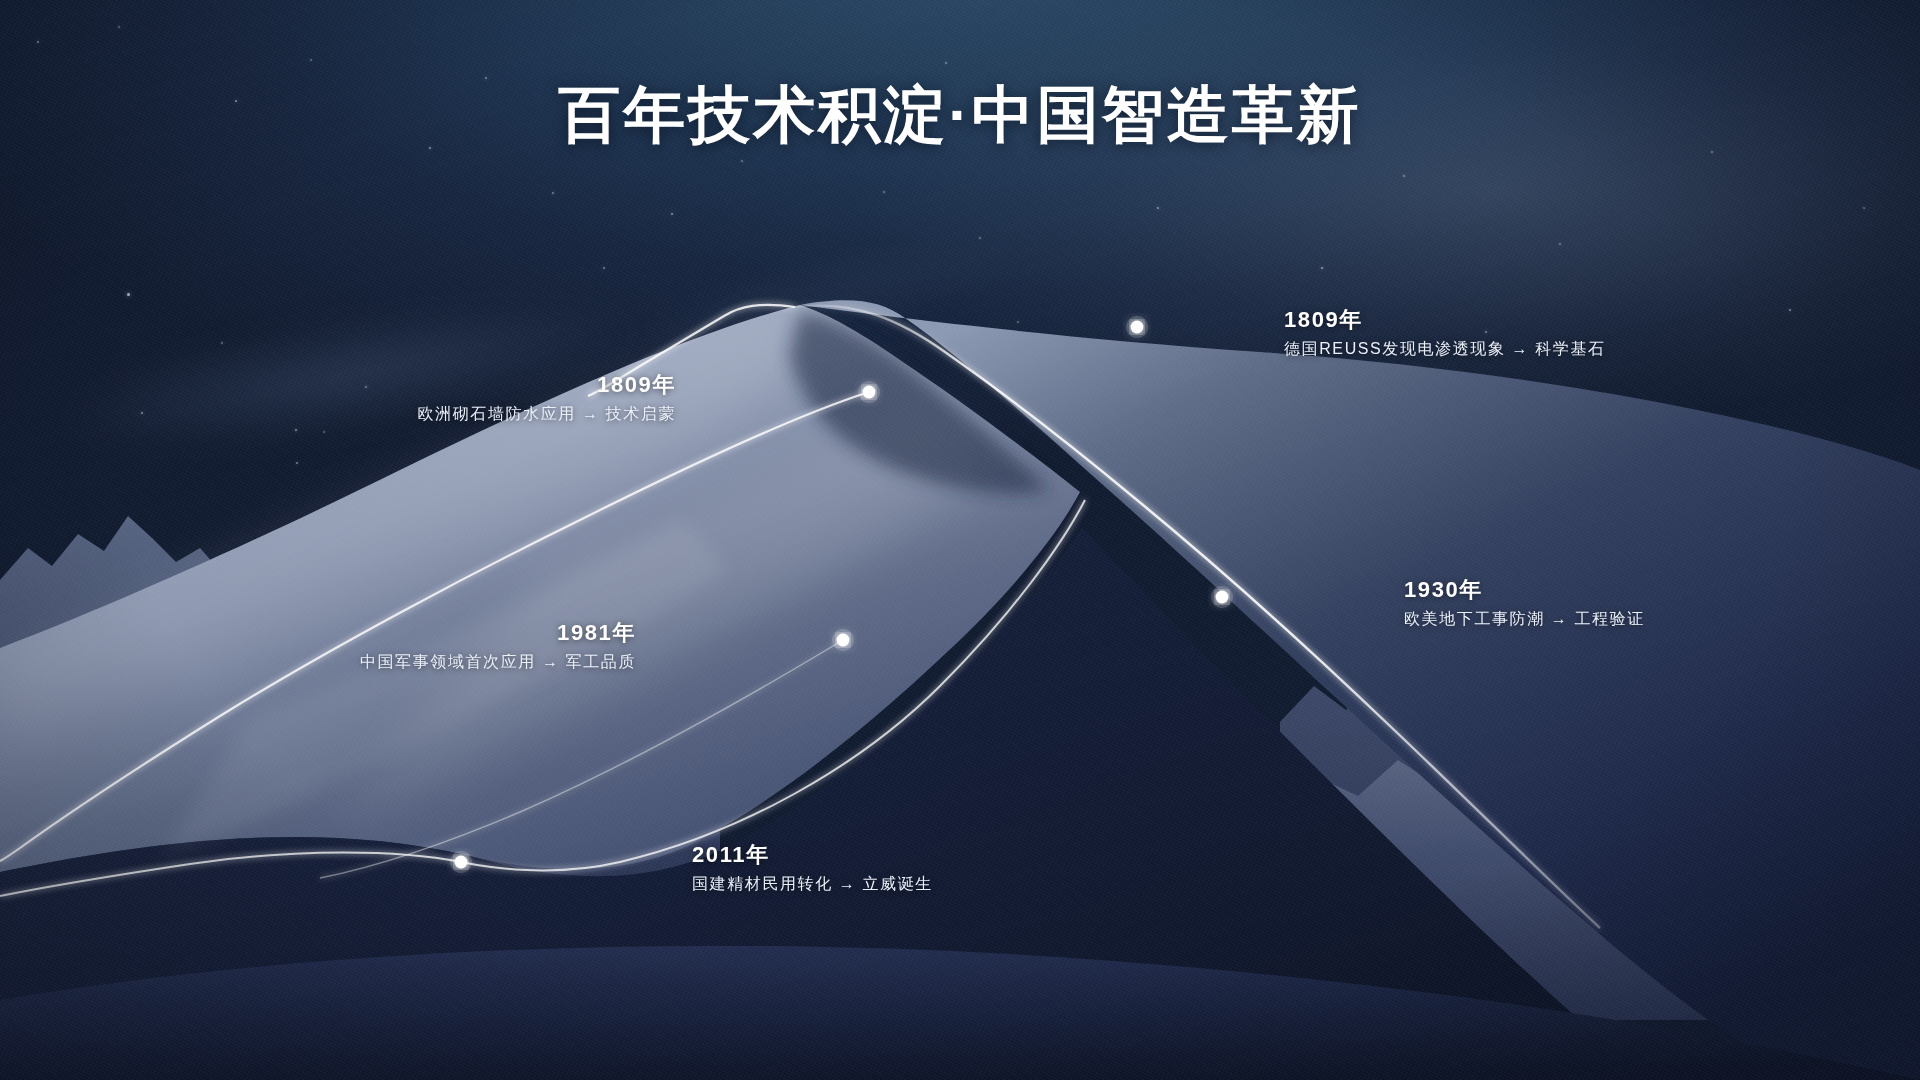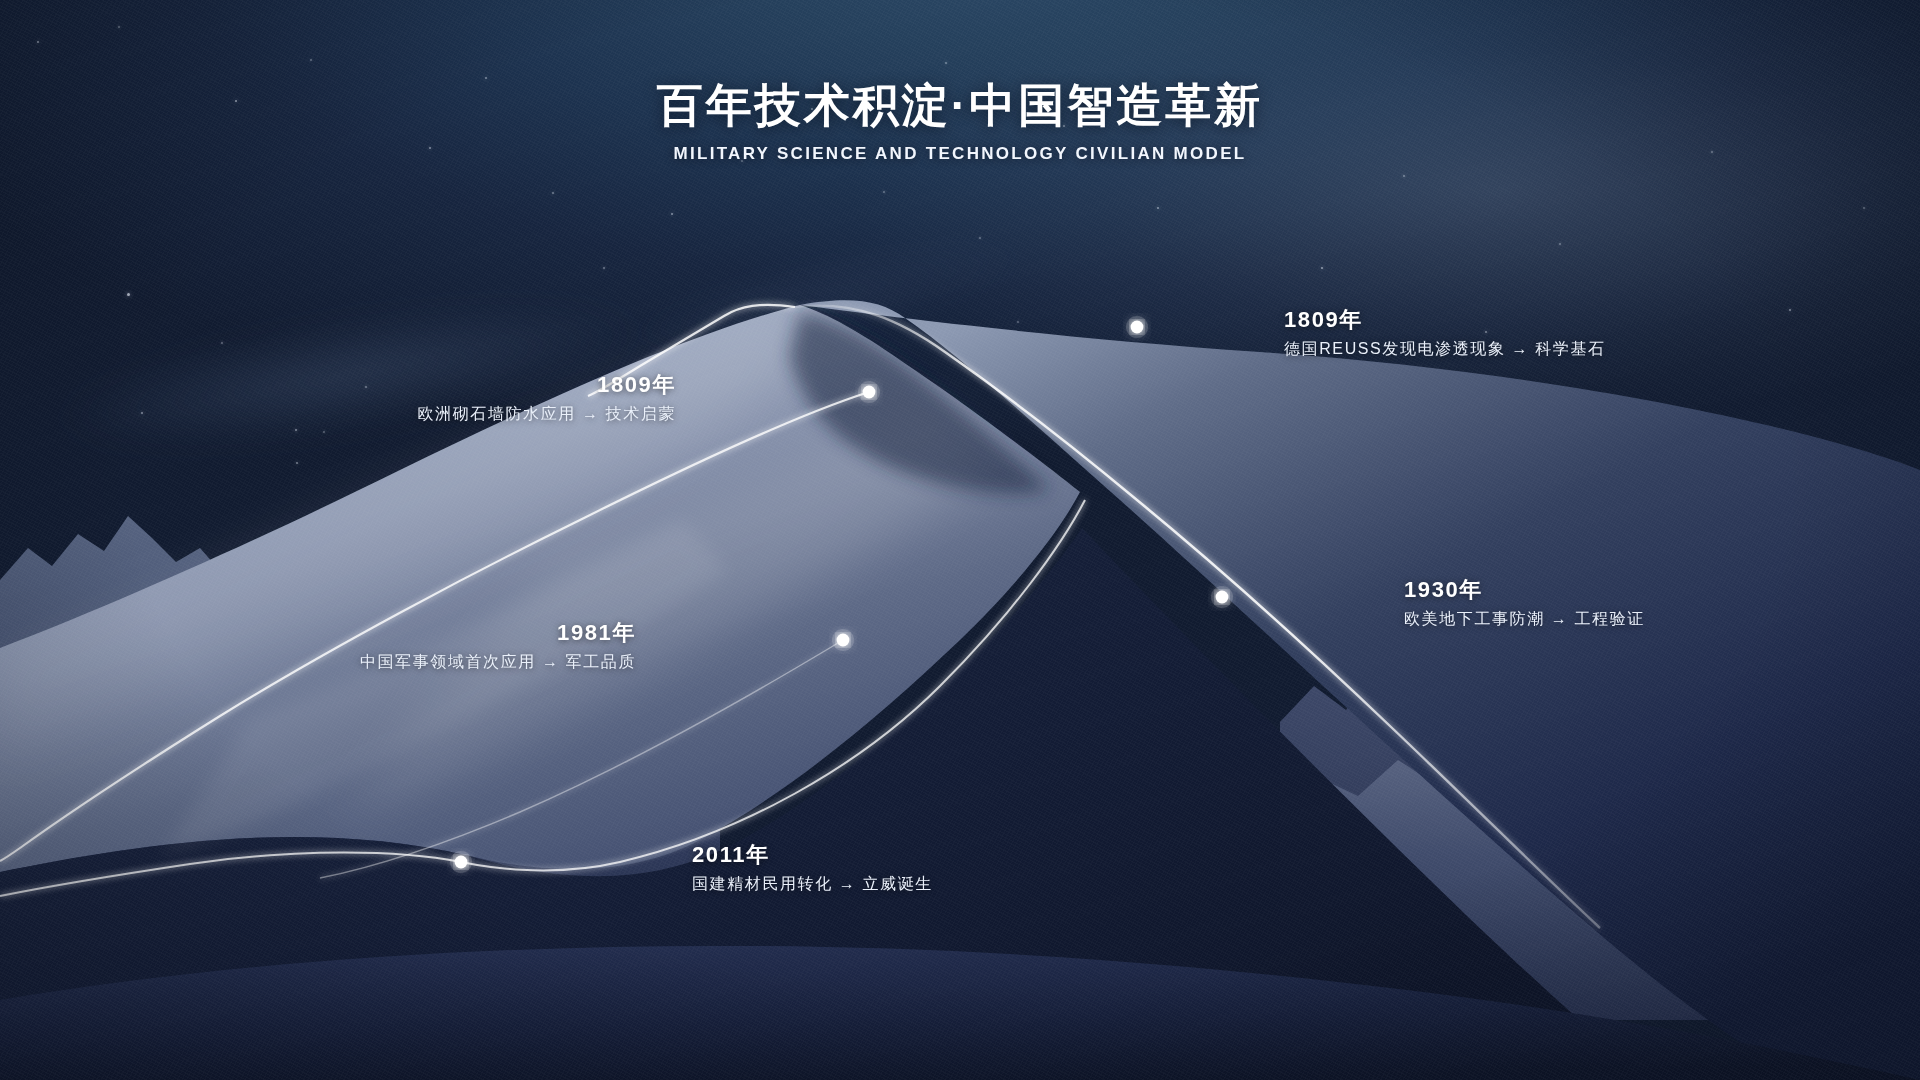--- a/index.html
+++ b/index.html
@@ -53,21 +53,21 @@
   }
   .label.right{ text-align:left; }
   .label.left { text-align:right; }
 
   
   #header{
     position:absolute; left:0; top:78px; width:1920px; text-align:center;
     color:#fff; z-index:8;
   }
   #header .h1{
-    font-size:46px; font-weight:700; letter-spacing:3px; line-height:1.2;
+    font-size:62px; font-weight:700; letter-spacing:3px; line-height:1.2;
     text-shadow:0 2px 14px rgba(4,10,22,.6);
   }
   #header .h2{
     margin-top:11px; font-size:17px; font-weight:700; letter-spacing:2.3px;
     color:#f2f6fd; text-shadow:0 1px 8px rgba(4,10,22,.6);
   }
   
   .vignette{
     position:absolute; inset:0; pointer-events:none;
     background:radial-gradient(1500px 900px at 50% 45%, rgba(0,0,0,0) 55%, rgba(5,9,18,.40) 100%);
@@ -326,14 +326,13 @@
         <div class="desc">国建精材民用转化 → 立威诞生</div>
       </div>
     </div>
 
   <div class="vignette"></div>
   <div class="grain"></div>
 </div>
 
 <div id="header">
   <div class="h1">百年技术积淀·中国智造革新</div>
-  <div class="h2">MILITARY SCIENCE AND TECHNOLOGY CIVILIAN MODEL</div>
 </div>
 
 </body></html>

